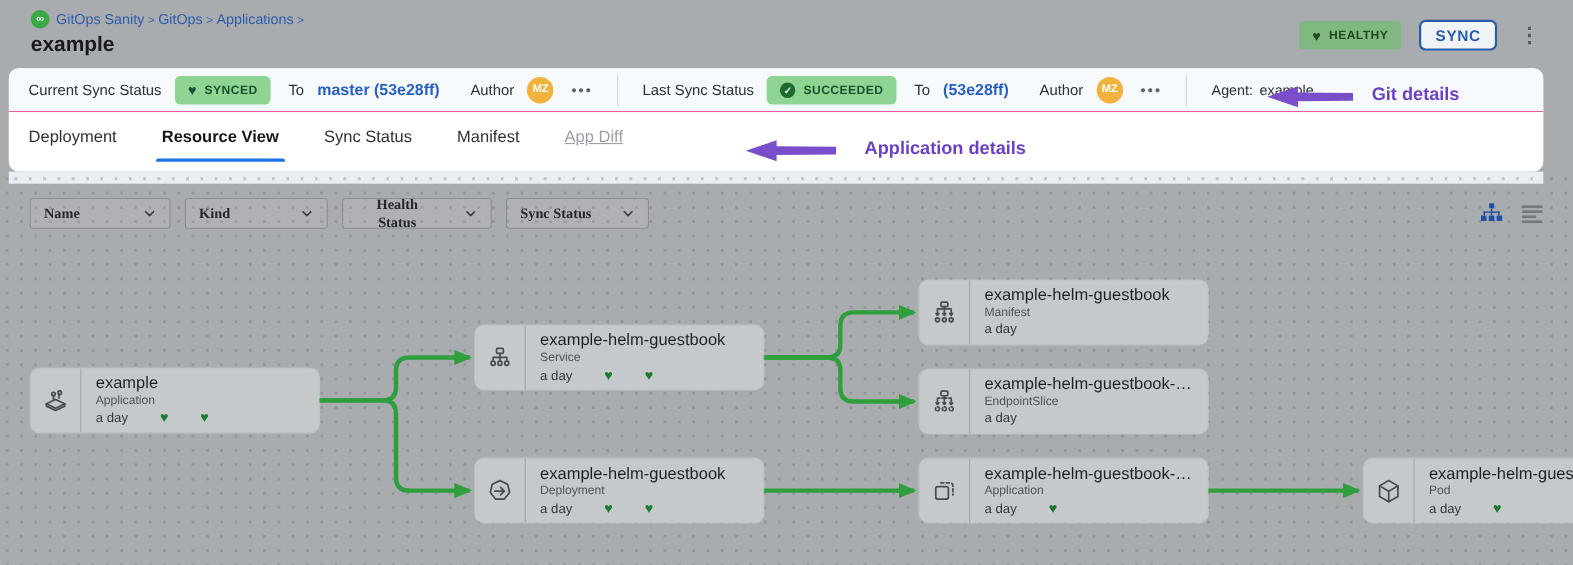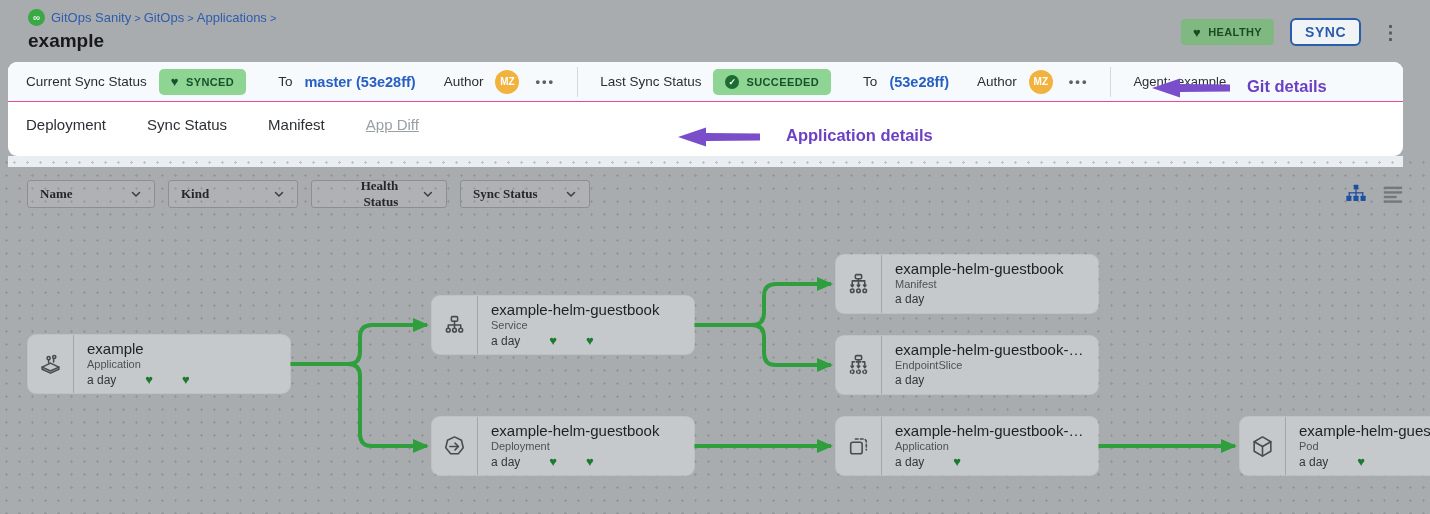--- a/index.html
+++ b/index.html
@@ -29,21 +29,21 @@
   
   .card { position:absolute; left:8px; top:62px; width:1395px; height:94px; background:#ffffff;
     border-radius:9px; z-index:10; overflow:hidden; }
   .status-row { height:40px; background:#f7fafd; border-bottom:1px solid #ec4899;
     display:flex; align-items:center; padding:0 18px; gap:12px; font-size:13.5px; color:#2b2f33; position:relative; }
   .badge { font-size:11px; font-weight:bold; letter-spacing:.4px; color:#14532d; background:#8ed492;
     border-radius:5px; height:26px; padding:0 12px; display:flex; align-items:center; gap:7px; }
   .badge .b-heart { font-size:13px; }
   .b-check { width:14px; height:14px; border-radius:50%; background:#1c6b30; color:#fff; font-size:9px;
     display:flex; align-items:center; justify-content:center; }
-  .to-label { margin-left:20px; }
+  .to-label { margin-left:4px; }
   .git-link { color:#2660c3; font-weight:bold; font-size:14.5px; cursor:pointer; }
   .author-label { margin-left:16px; }
   .avatar { width:24px; height:24px; border-radius:50%; background:#f2b33e; color:#fff; font-size:10px;
     font-weight:bold; display:flex; align-items:center; justify-content:center; }
   .more-dots { color:#5f6368; font-weight:bold; font-size:13px; letter-spacing:2px; cursor:pointer; margin-left:4px; }
   .vdivider { width:1px; height:30px; background:#d2d8de; margin:0 10px; }
   .agent-wrap { display:flex; gap:6px; font-size:13px; color:#2b2f33; white-space:nowrap; }
 
   .tabs-row { height:45px; display:flex; align-items:stretch; padding:0 18px; gap:41px; position:relative; background:#fff; }
   .tab { display:flex; align-items:center; font-size:15px; color:#2c3035; cursor:pointer; position:relative; white-space:nowrap; }
@@ -125,20 +125,21 @@
     <span class="avatar">MZ</span>
     <span class="more-dots">•••</span>
     <span class="vdivider"></span>
     <span class="agent-wrap">
       <span>Agent:</span>
       <span>example</span>
     </span>
   </div>
   <div class="tabs-row" id="tabs-row">
       <div class="tab">Deployment</div>
+      <div class="tab active">Resource View</div>
       <div class="tab">Sync Status</div>
       <div class="tab">Manifest</div>
       <div class="tab disabled">App Diff</div>
     </div>
 </div>
 
 <div class="annot" style="left:1152px; top:77px;">
   <svg width="78" height="22" viewBox="0 0 78 22">
     <path d="M0 11 L28 1.5 L28 7 L78 7.5 L78 14.5 L28 15 L28 20.5 Z" fill="#7a4ecb"></path>
   </svg>
@@ -161,21 +162,21 @@
       <svg width="12" height="12" viewBox="0 0 24 24" fill="none" stroke="#3a3e42" stroke-width="3" stroke-linecap="round" stroke-linejoin="round">
         <polyline points="5 9 12 16 19 9"></polyline>
       </svg>
     </button>
     <button class="filter-btn" style="width: 130px;">
       <span>Kind</span>
       <svg width="12" height="12" viewBox="0 0 24 24" fill="none" stroke="#3a3e42" stroke-width="3" stroke-linecap="round" stroke-linejoin="round">
         <polyline points="5 9 12 16 19 9"></polyline>
       </svg>
     </button>
-    <button class="filter-btn" style="width: 136px; text-align: right;">
+    <button class="filter-btn" style="width: 136px;">
       <span>Health Status</span>
       <svg width="12" height="12" viewBox="0 0 24 24" fill="none" stroke="#3a3e42" stroke-width="3" stroke-linecap="round" stroke-linejoin="round">
         <polyline points="5 9 12 16 19 9"></polyline>
       </svg>
     </button>
     <button class="filter-btn" style="width: 130px;">
       <span>Sync Status</span>
       <svg width="12" height="12" viewBox="0 0 24 24" fill="none" stroke="#3a3e42" stroke-width="3" stroke-linecap="round" stroke-linejoin="round">
         <polyline points="5 9 12 16 19 9"></polyline>
       </svg>

